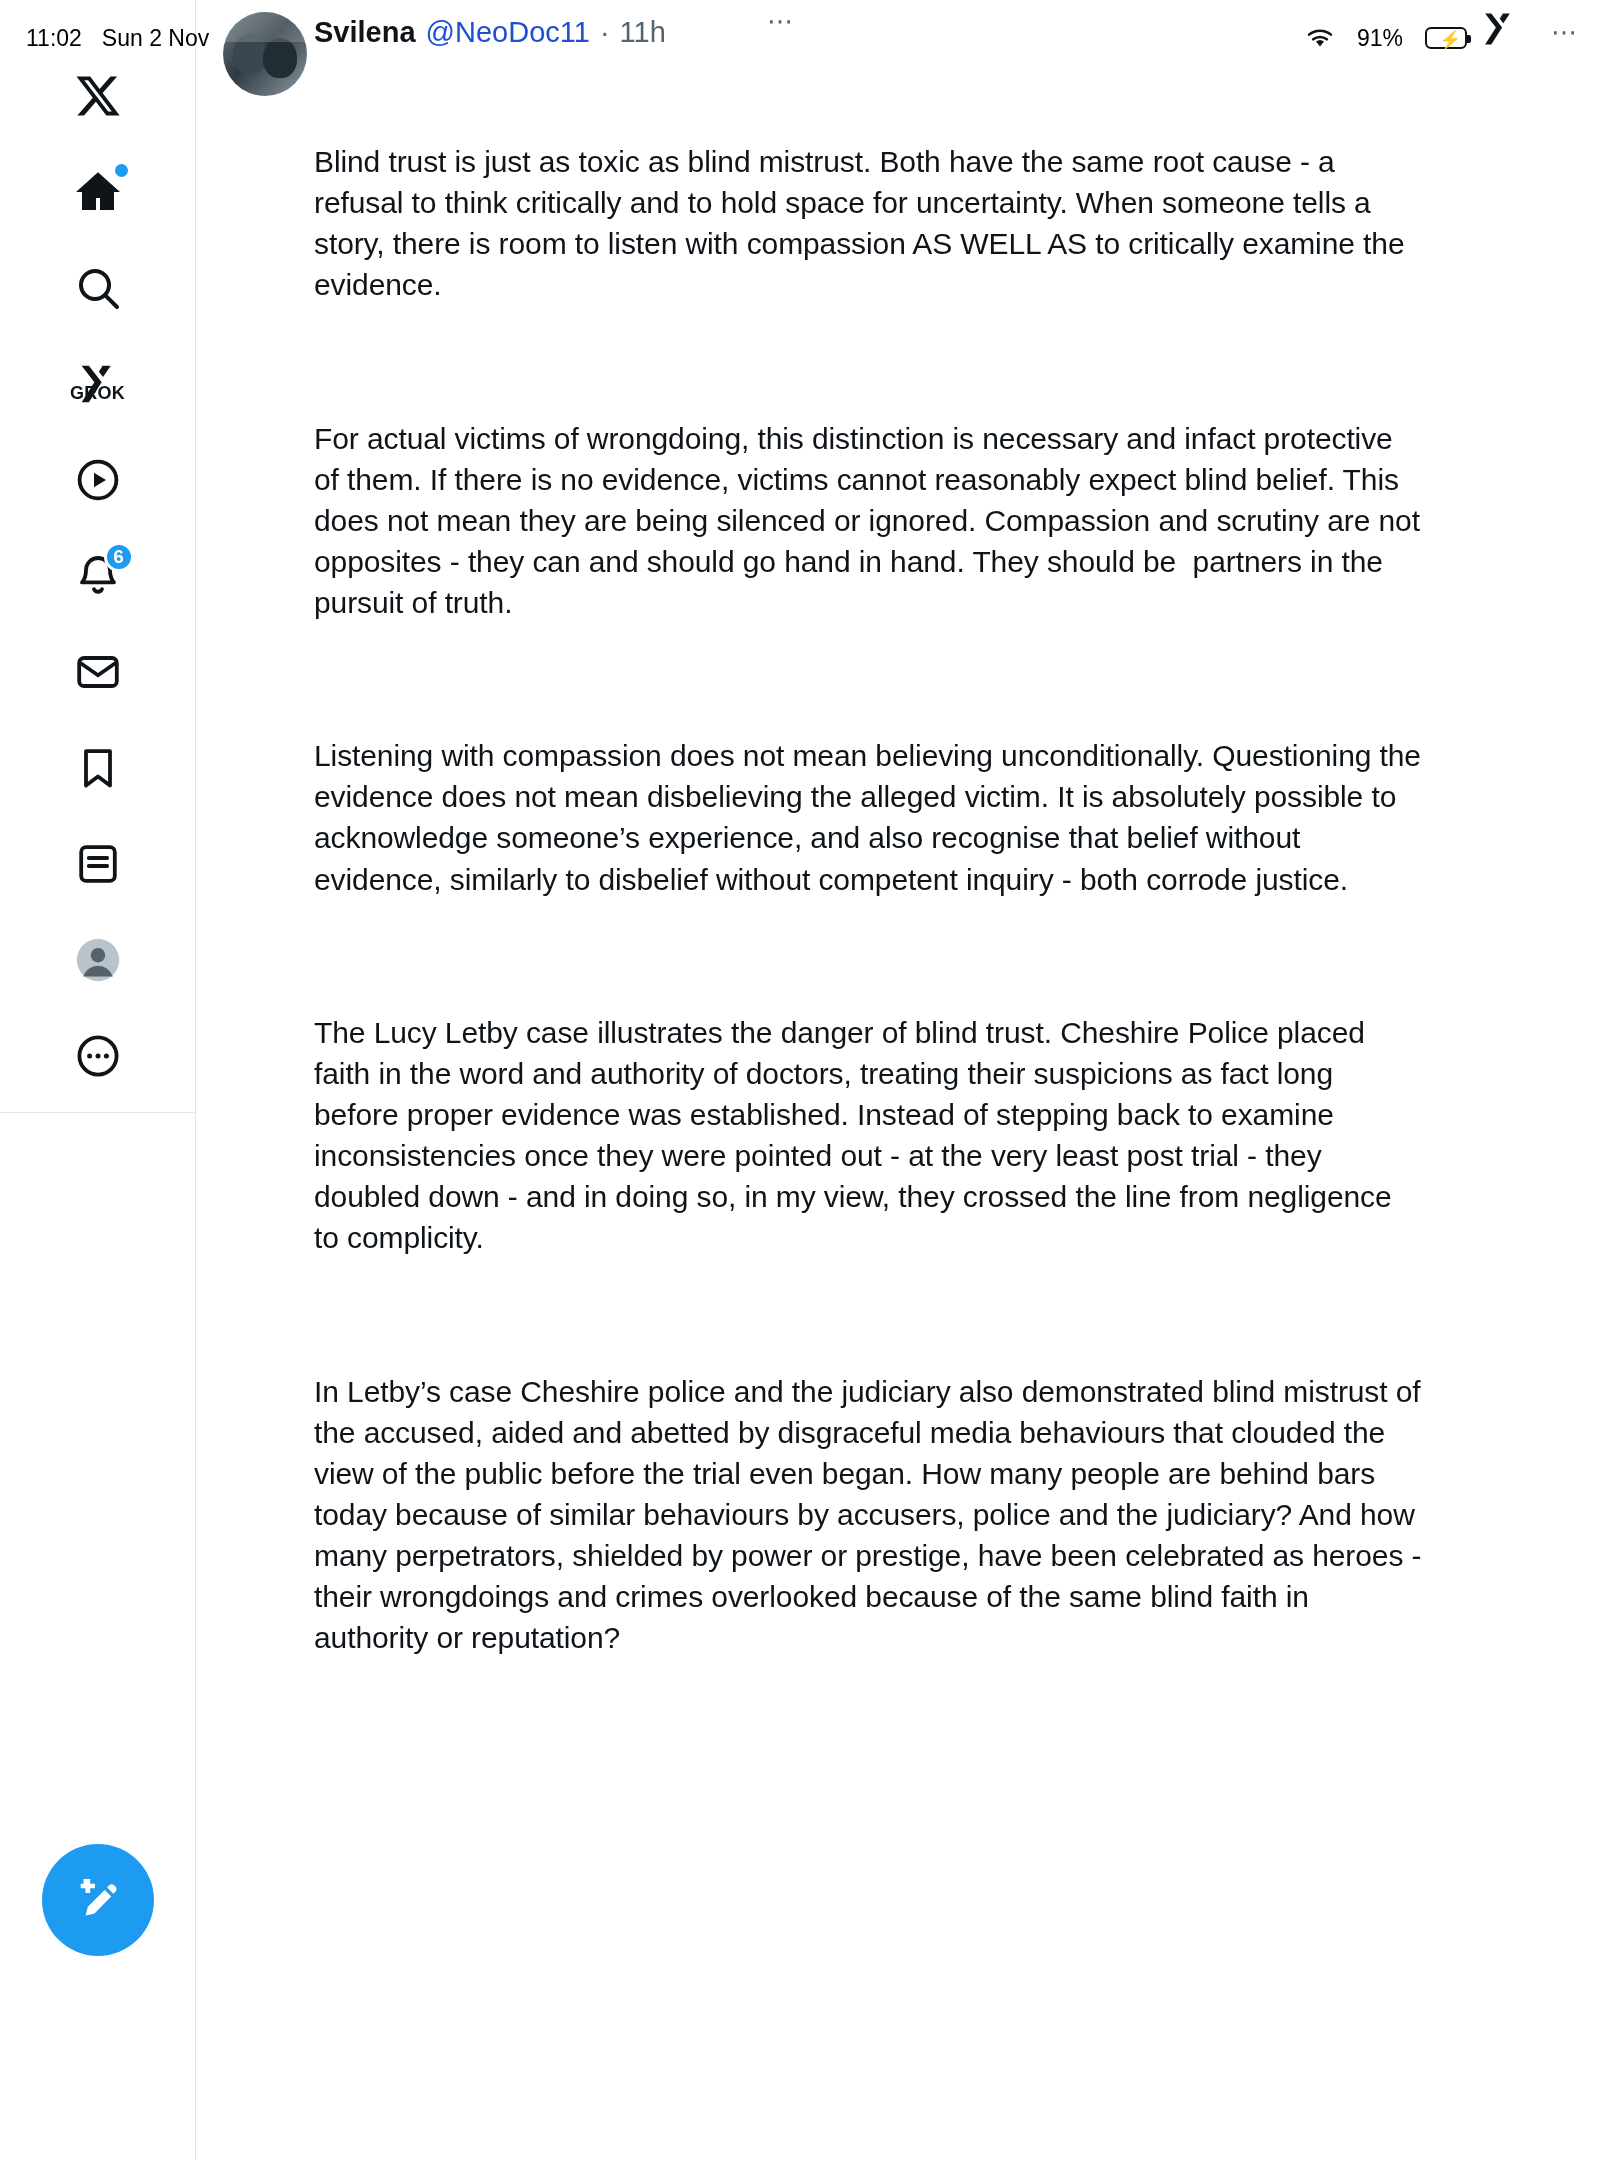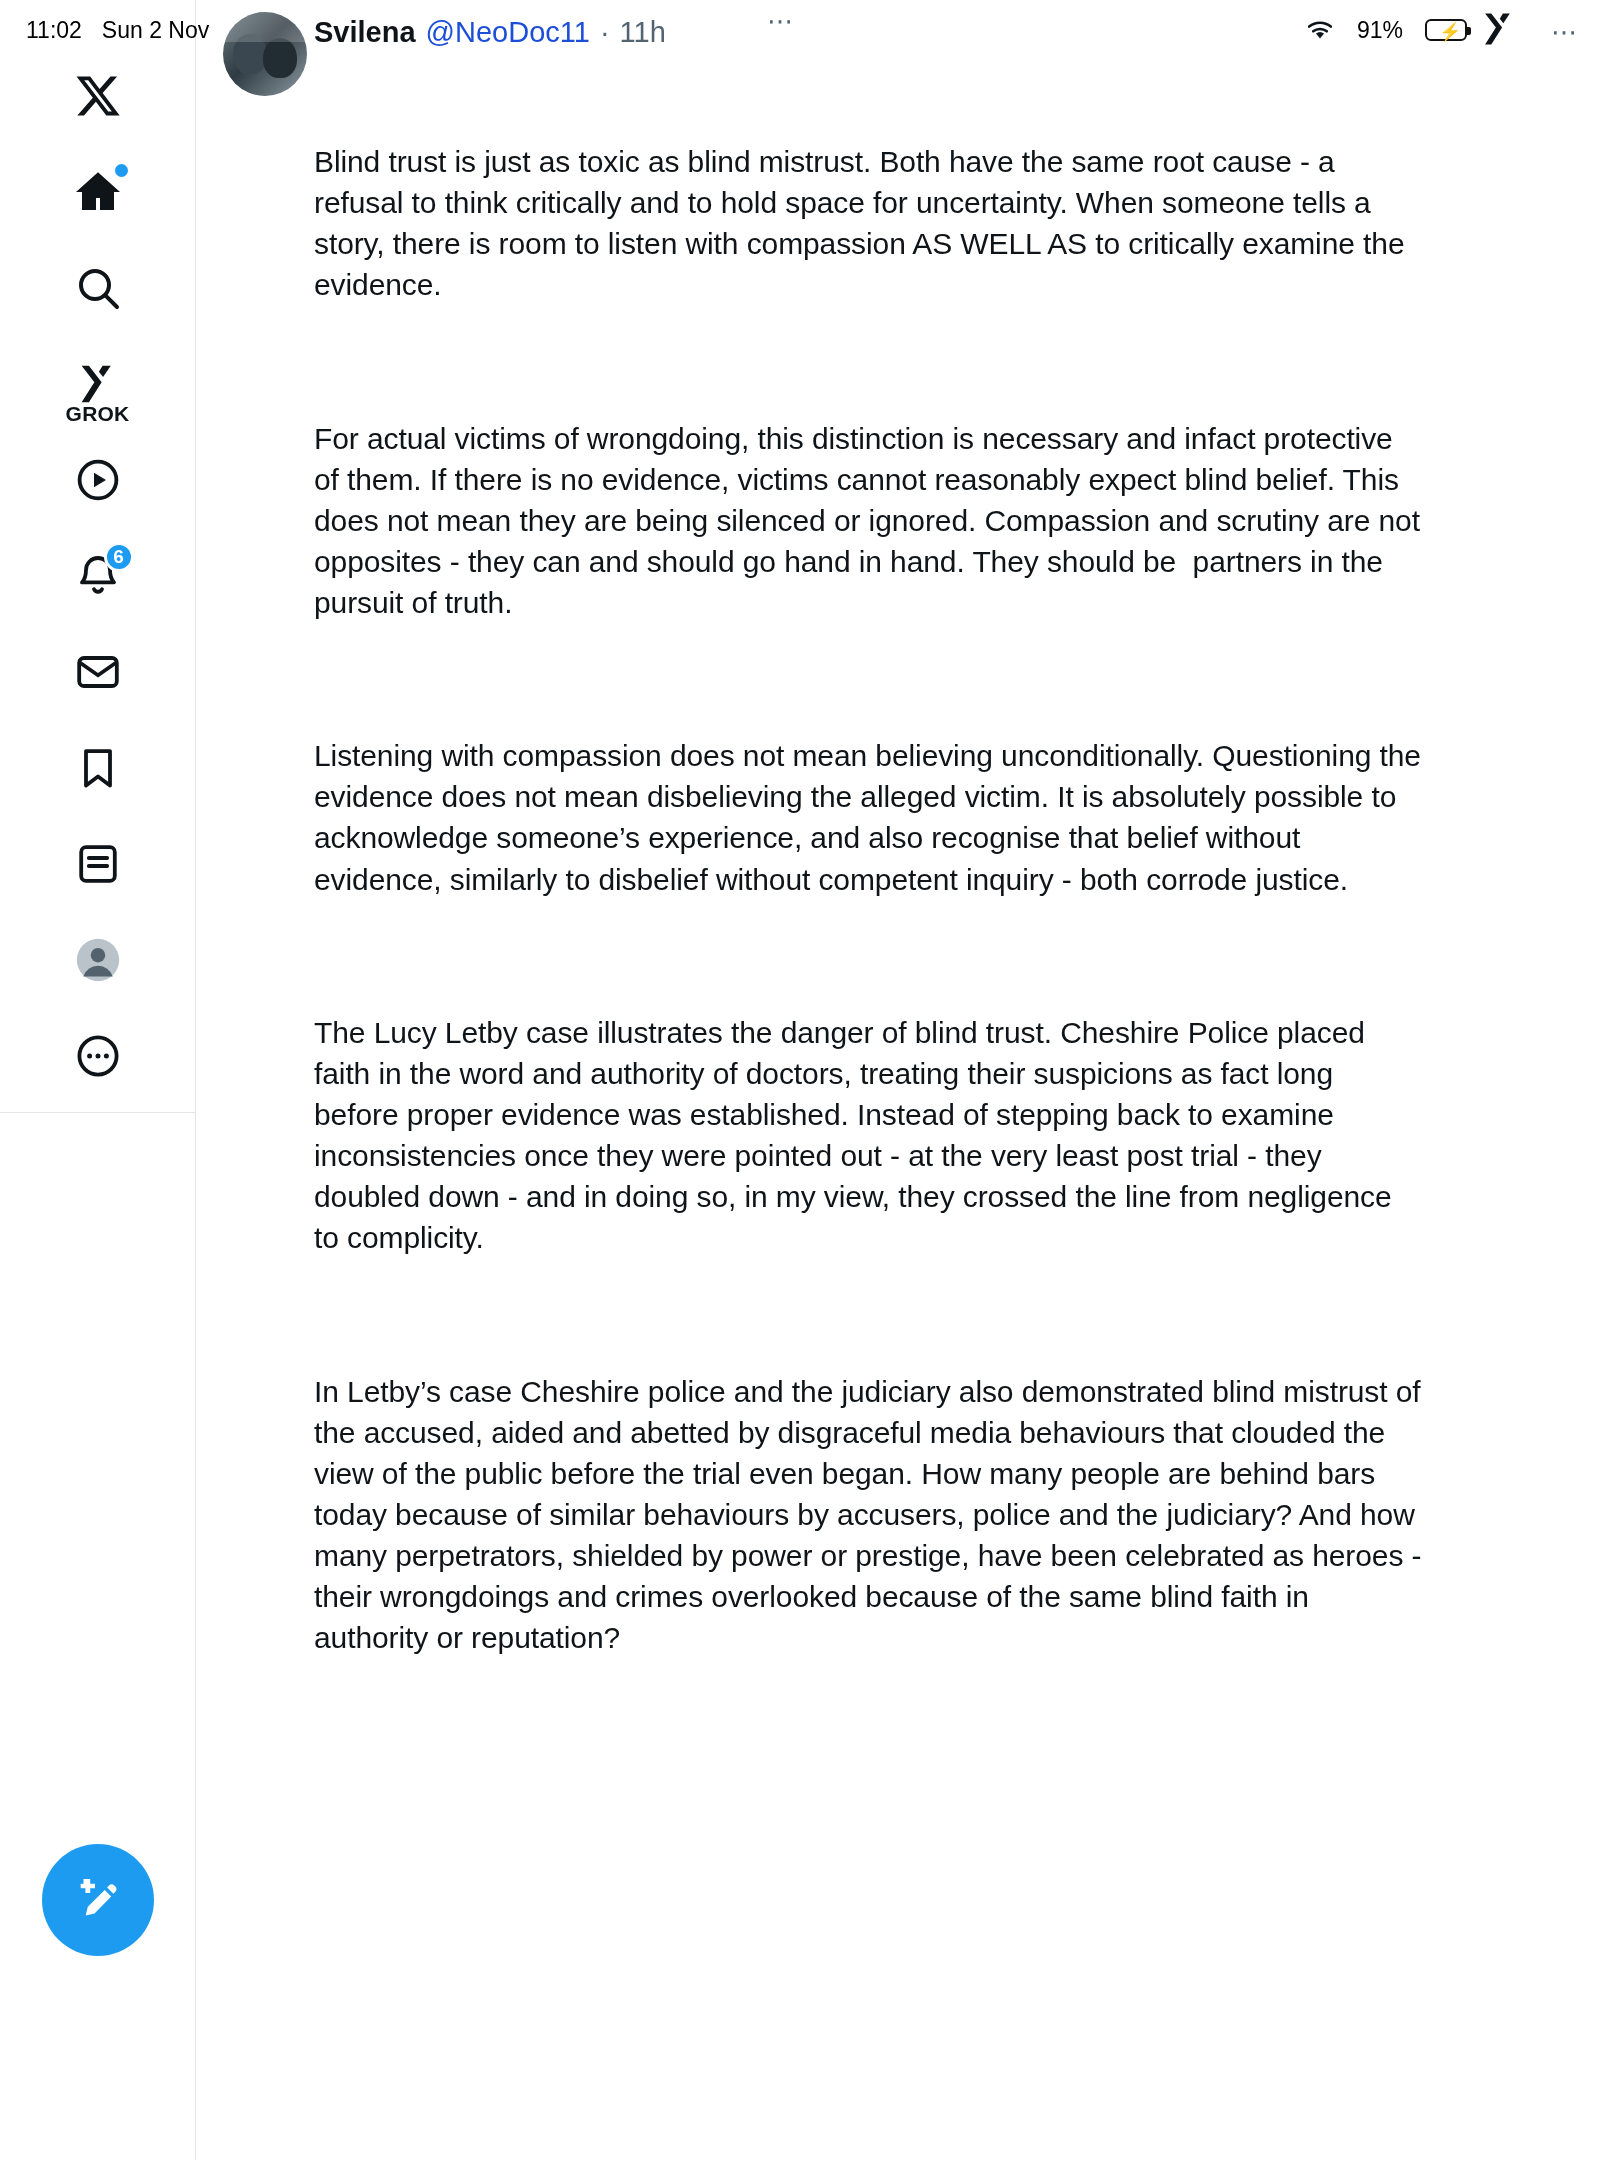--- a/index.html
+++ b/index.html
@@ -13,21 +13,21 @@
   #app {
     position: relative;
     width: 1620px;
     height: 2160px;
     background: #fff;
   }
 
   
   .statusbar {
     position: absolute;
-    top: 8px; left: 0;
+    top: 16px; left: 0;
     width: 1493px;
     height: 44px;
     display: flex;
     align-items: center;
     padding: 16px 26px;
     font-size: 23px;
     color: #000;
     z-index: 40;
   }
   .statusbar .sb-left {
@@ -124,24 +124,24 @@
     color: #fff;
     font-size: 19px;
     font-weight: 700;
     display: flex;
     align-items: center;
     justify-content: center;
     border: 3px solid #fff;
   }
   .grok-label {
     position: absolute;
-    bottom: 6px;
+    bottom: 28px;
     left: 50%;
     transform: translateX(-50%);
-    font-size: 21px;
+    font-size: 18px;
     font-weight: 700;
     letter-spacing: 0.2px;
     color: #0f1419;
   }
   .navdivider {
     width: 196px;
     height: 1px;
     background: #e3e6e8;
     margin-top: 8px;
   }

